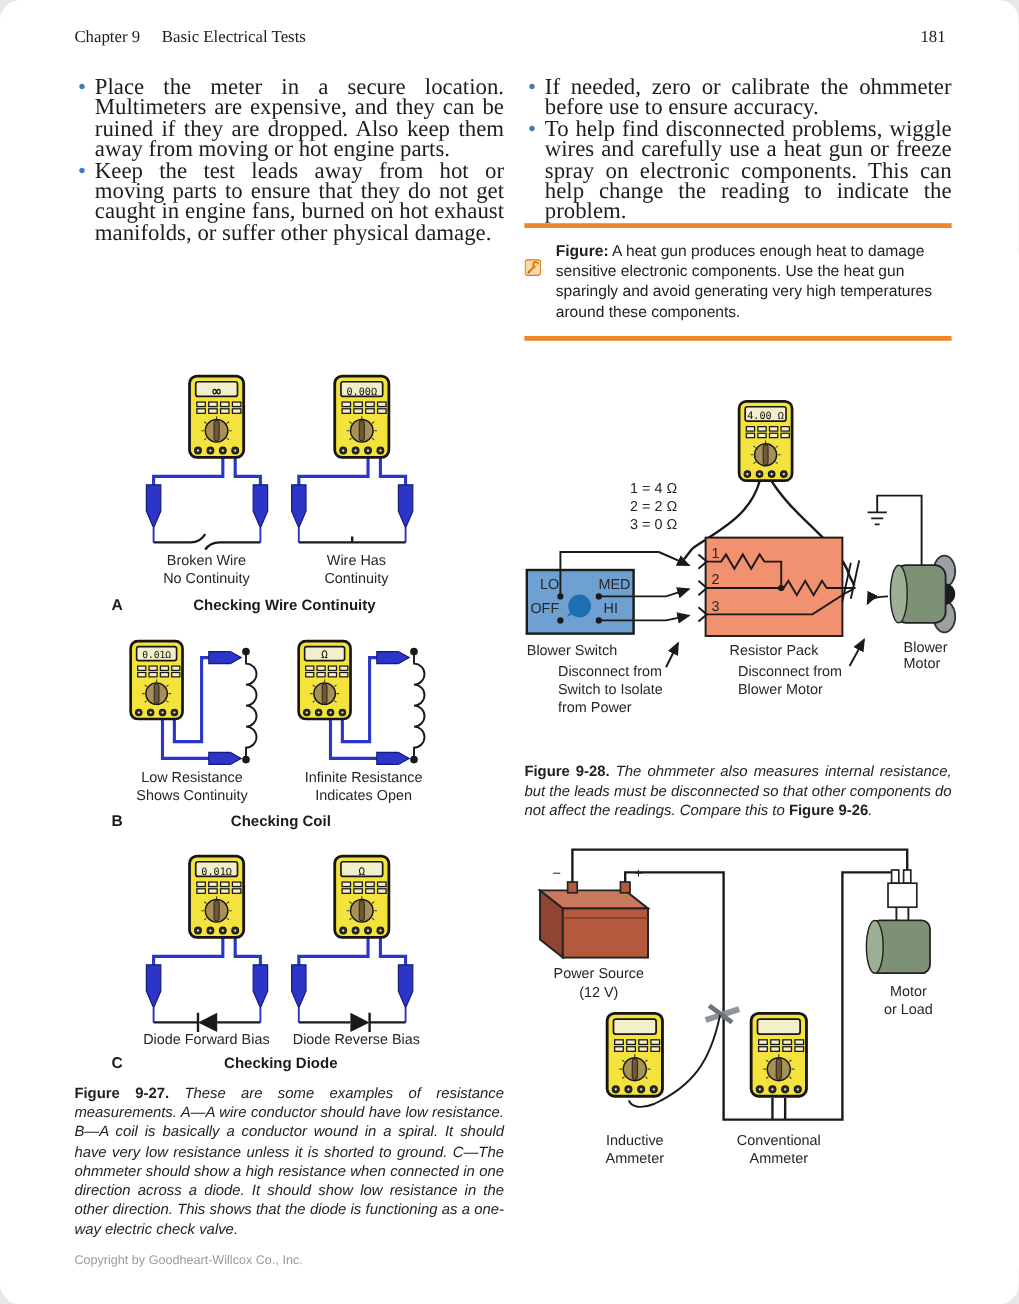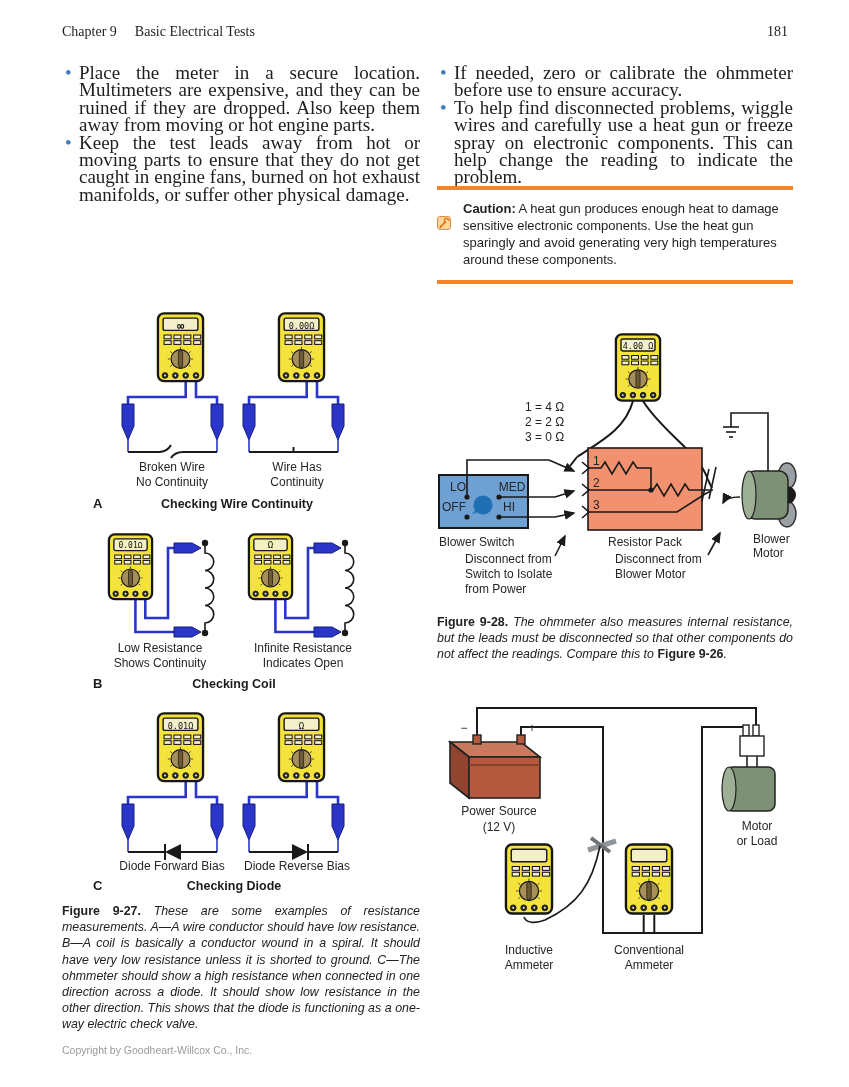--- a/index.html
+++ b/index.html
@@ -1,17 +1,17 @@
 <!DOCTYPE html>
 <html style="--accentOrange: #f0862c; --iconOrange: #e07b20; --iconFill: #fbd9a3; --meterYellow: #f4e33c; --meterFace: #f3efca; --dialTan: #a68f58; --pointerBrown: #6e5a35; --wireBlue: #2b35c8; --switchBlue: #6fa0d2; --knobBlue: #1e6fb5; --packSalmon: #f29170; --motorGreen: #7d9177; --motorGreenLight: #9db096; --batteryRed: #b4593d; --batteryRedLight: #c97a5e; --batteryRedDark: #8f4530; --bulletBlue: #3f7cb8;"><head>
 <meta charset="utf-8">
 <style>
   html,body{margin:0;padding:0;background:#e8e8e8;}
   .page{position:relative;width:849px;height:1087px;background:#ffffff;margin:0 auto;
-        font-family:"Liberation Serif",serif;color:#1d1d1d;overflow:hidden;}
+        font-family:"Liberation Serif",serif;color:#1d1d1d;overflow:hidden;border-radius:17px;}
   .abs{position:absolute;}
 
   
   .hdr{left:62px;top:24px;width:726px;font-size:14px;display:flex;}
   .hdr .chap{margin-right:18px;}
   .hdr .pg{margin-left:auto;}
 
   
   .bullets{list-style:none;margin:0;padding:0;font-size:19px;line-height:17.4px;text-align:justify;}
   .bullets li{position:relative;padding-left:17px;margin:0;}
@@ -119,21 +119,21 @@
   </ul>
 
   <div class="abs caution">
     <svg width="46" height="46" viewBox="0 0 46 46">
       <rect x="2" y="2" width="42" height="42" rx="7" fill="var(--iconFill,#fbd9a3)" stroke="var(--iconOrange,#e07b20)" stroke-width="3"></rect>
       <line x1="12" y1="35" x2="27" y2="20" stroke="var(--iconOrange,#e07b20)" stroke-width="6" stroke-linecap="round"></line>
       <circle cx="31" cy="15" r="7" fill="none" stroke="var(--iconOrange,#e07b20)" stroke-width="5" stroke-dasharray="30 14" transform="rotate(100 31 15)"></circle>
       <circle cx="11" cy="36" r="2.4" fill="#8a4a10"></circle>
     </svg>
     <div class="txt">
-      <b>Caution:</b><span> A heat gun produces enough heat to damage sensitive electronic components. Use the heat gun sparingly and avoid generating very high temperatures around these components.</span>
+      <b>Figure:</b><span> A heat gun produces enough heat to damage sensitive electronic components. Use the heat gun sparingly and avoid generating very high temperatures around these components.</span>
     </div>
   </div>
 
   <svg class="abs" style="left:62px;top:300px;" width="360" height="600" viewBox="0 0 360 600">
 
     <g>
       <path class="wireb" d="M123.7,80 V97 H66 V106"></path>
       <path class="wireb" d="M134,80 V97 H155 V106"></path>
       <path class="wireb" d="M244.7,80 V97 H187 V106"></path>
       <path class="wireb" d="M255,80 V97 H276 V106"></path>
@@ -317,21 +317,21 @@
 
     <text class="dlabel" x="28" y="238">Disconnect from</text>
     <text class="dlabel" x="28" y="253">Switch to Isolate</text>
     <text class="dlabel" x="28" y="268">from Power</text>
     <line class="wirek15" x1="118" y1="231" x2="128" y2="211" marker-end="url(#arr)"></line>
     <text class="dlabel" x="178" y="238">Disconnect from</text>
     <text class="dlabel" x="178" y="253">Blower Motor</text>
     <line class="wirek15" x1="271" y1="230" x2="283" y2="208" marker-end="url(#arr)"></line>
   </svg>
 
-  <div class="abs cap" style="left:437px;top:614px;width:356px;">
+  <div class="abs cap" style="left:437px;top:635px;width:356px;">
     <span class="lead">Figure 9-28.</span><i> The ohmmeter also measures internal resistance, but the leads must be disconnected so that other components do not affect the readings. Compare this to </i><i class="bref">Figure 9-26</i><i>.</i>
   </div>
 
   <svg class="abs" style="left:437px;top:693px;" width="392" height="287" viewBox="0 0 392 287">
 
     <path class="wirek" d="M40,42 V15 H319 V32"></path>
     <path class="wirek" d="M84,42 V34 H166 V240 H265 V34 H308"></path>
     <path class="wirek" d="M206.7,222 V240"></path>
     <path class="wirek" d="M217.3,222 V240"></path>
 

